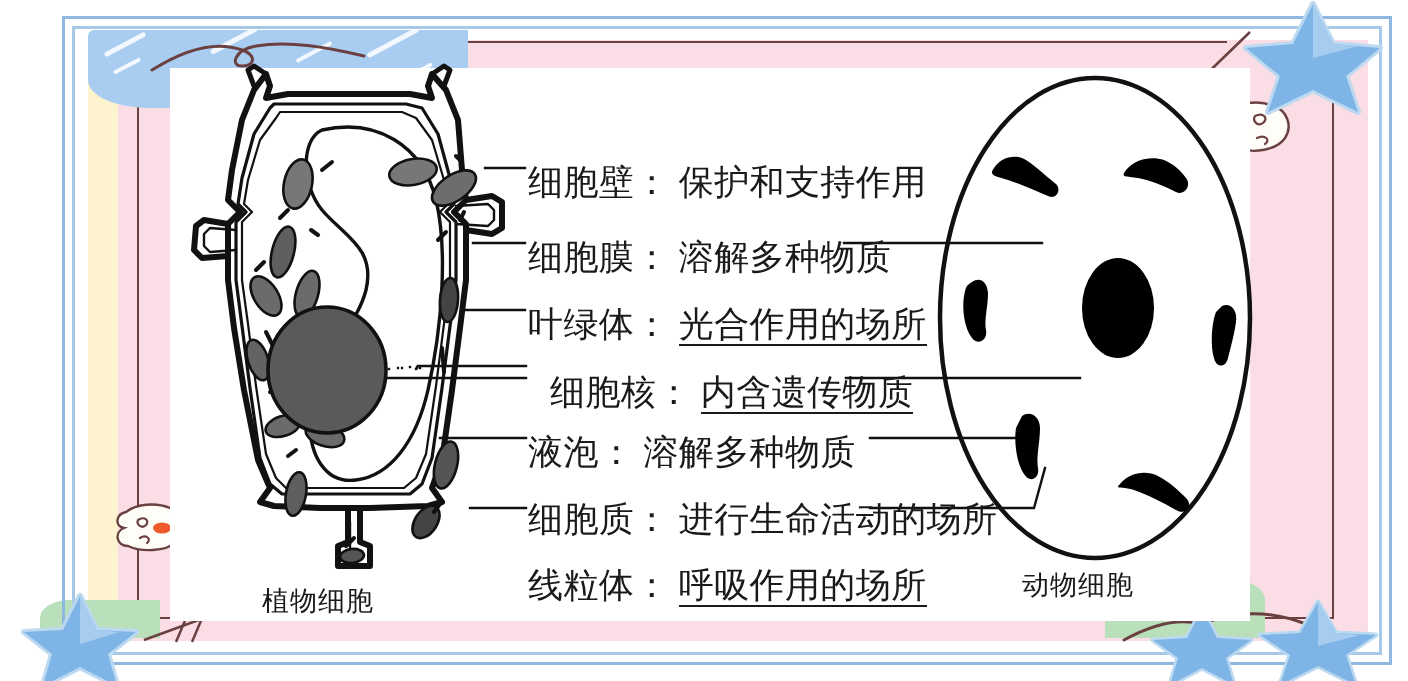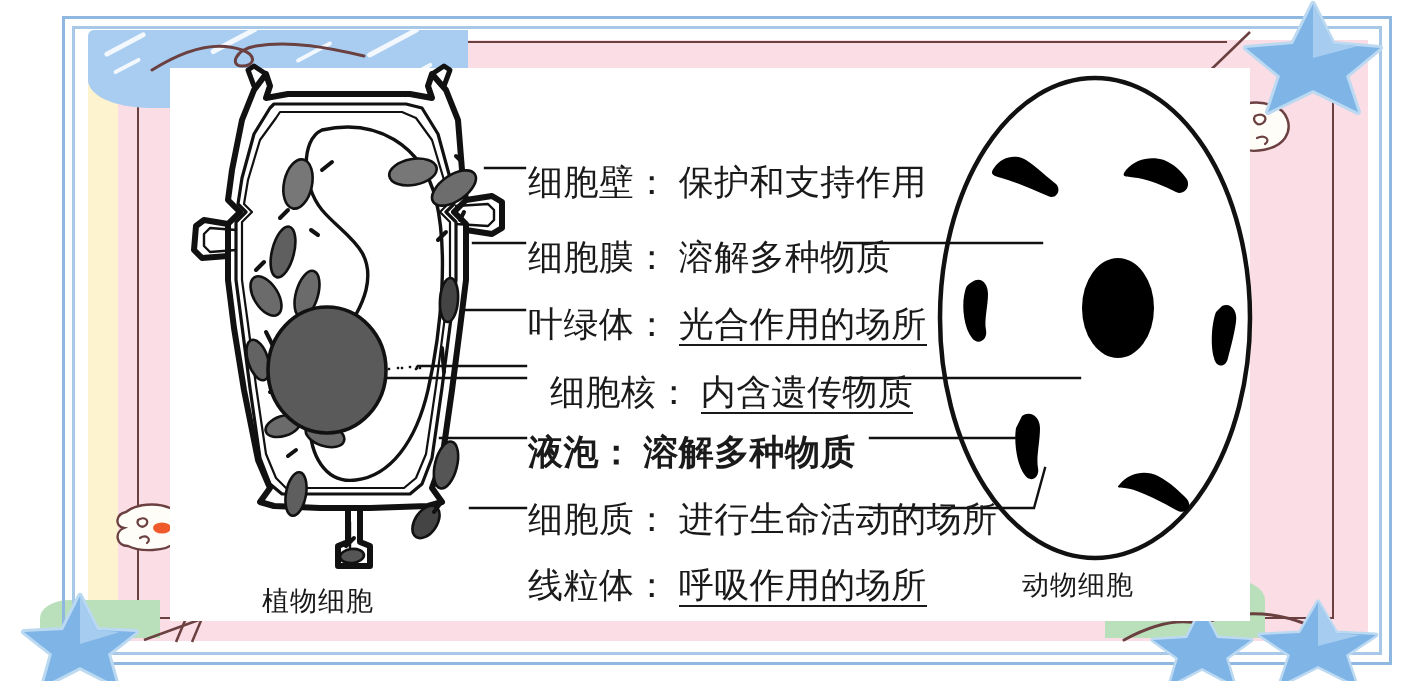--- a/index.html
+++ b/index.html
@@ -386,21 +386,21 @@
     </div>
 
     <div class="label" style="left:358px;top:227px;">
       <span class="term">叶绿体</span><span class="colon">：</span>&nbsp;<span class="desc u">光合作用的场所</span>
     </div>
 
     <div class="label" style="left:380px;top:295px;">
       <span class="term">细胞核</span><span class="colon">：</span>&nbsp;<span class="desc u">内含遗传物质</span>
     </div>
 
-    <div class="label" style="left:358px;top:355px;font-weight:bold;">
+    <div class="label" style="left:358px;top:355px;">
       <span class="term">液泡</span><span class="colon">：</span>&nbsp;<span class="desc">溶解多种物质</span>
     </div>
 
     <div class="label" style="left:358px;top:488px;">
       <span class="term">线粒体</span><span class="colon">：</span>&nbsp;<span class="desc u">呼吸作用的场所</span>
     </div>
 
     <div class="label" style="left:358px;top:422px;">
       <span class="term">细胞质</span><span class="colon">：</span>&nbsp;<span class="desc">进行生命活动的场所</span>
     </div>

